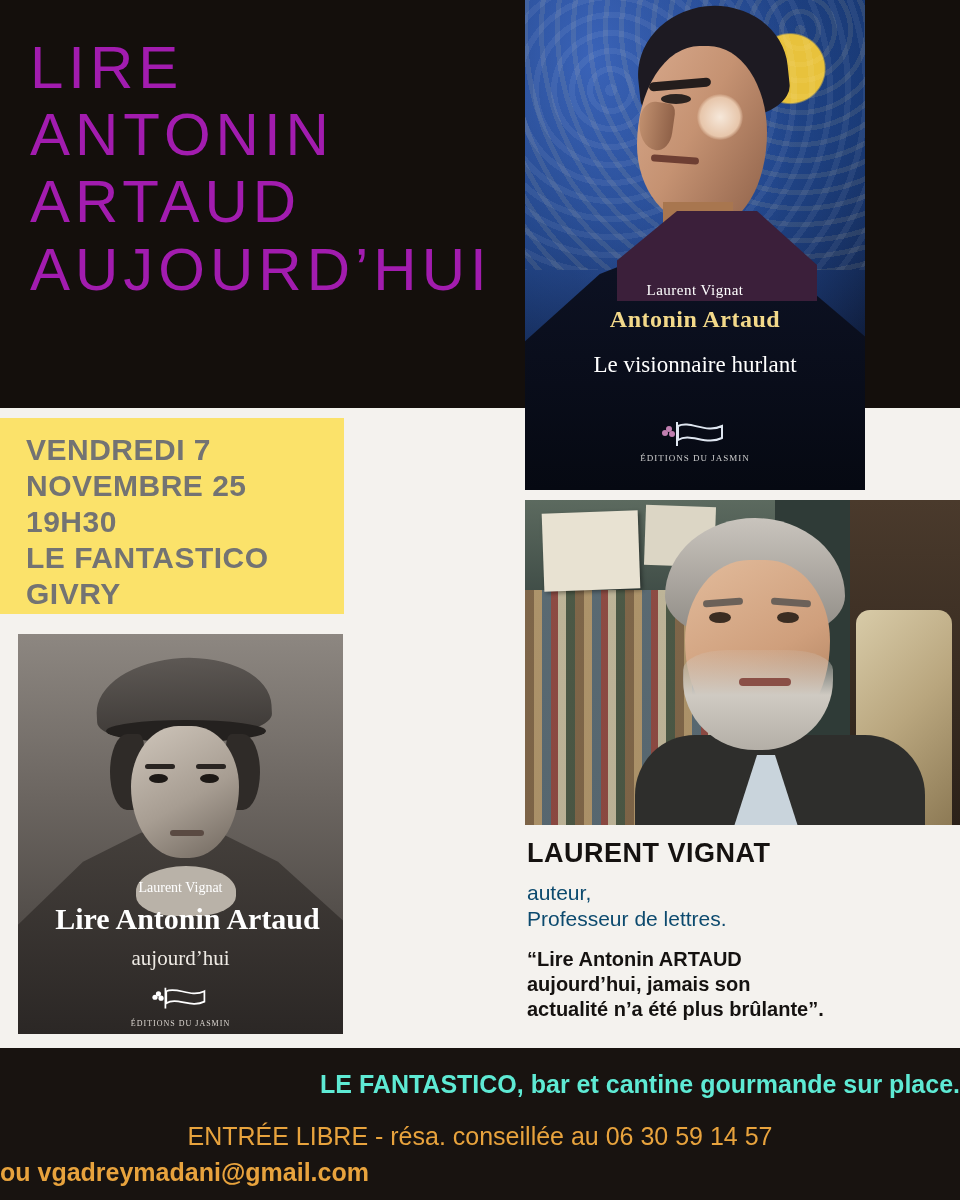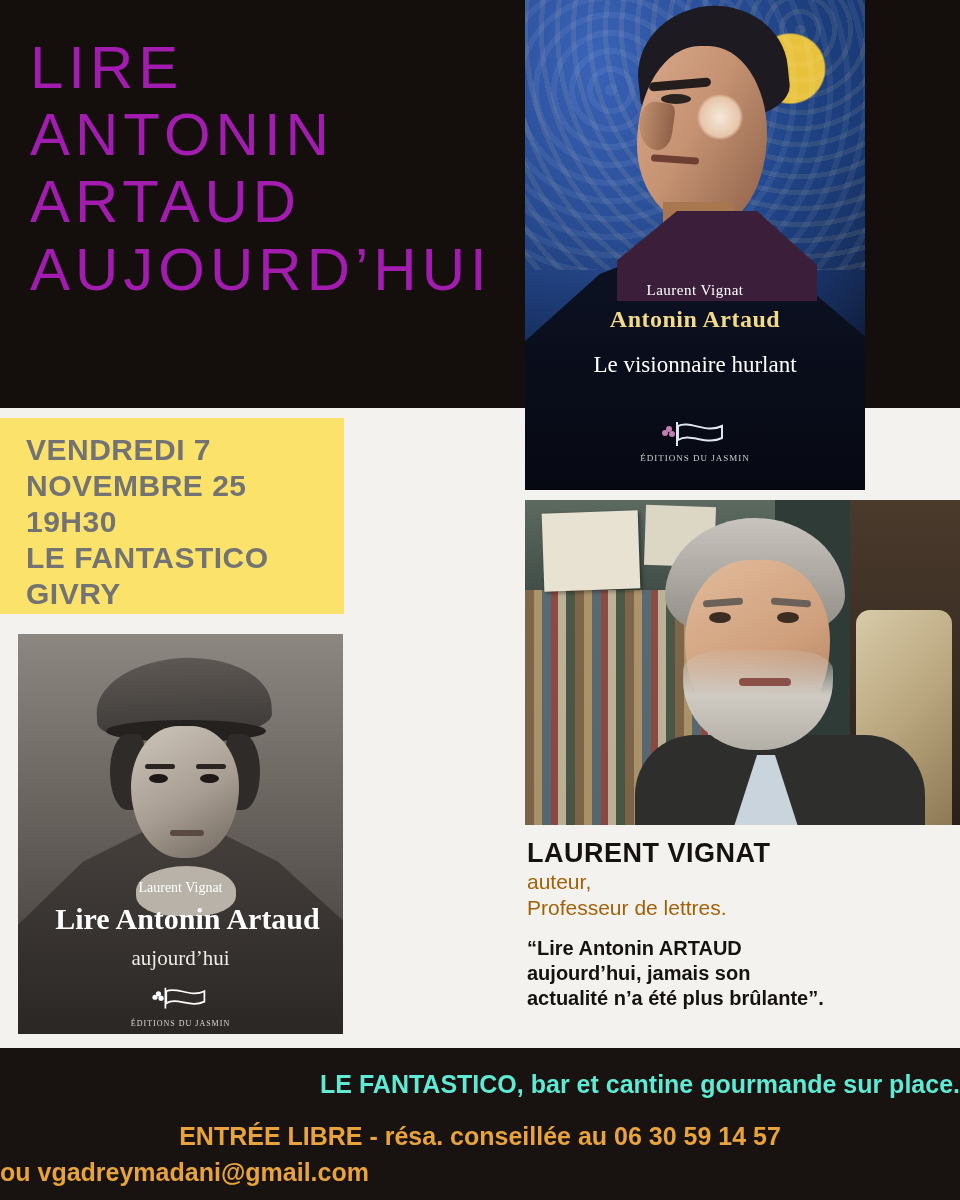--- a/index.html
+++ b/index.html
@@ -286,40 +286,40 @@
   }
 
   
   .author-block{
     position:absolute;left:527px;top:838px;width:420px;
   }
   .ab-name{
     font-size:27px;font-weight:bold;color:#151210;letter-spacing:.5px;
   }
   .ab-role{
-    font-size:21px;color:#a16207;line-height:1.22;margin-top:0;
+    font-size:21px;color:#0c4a6e;line-height:1.22;margin-top:11px;
     white-space:pre-line;
   }
   .ab-quote{
     margin-top:16px;font-size:20px;font-weight:bold;color:#151210;
     line-height:1.25;white-space:pre-line;
   }
 
   
   .bottom-band{
     position:absolute;left:0;bottom:0;width:960px;height:152px;
     background:#181310;
   }
   .bb-line1{
     position:absolute;left:0;right:0;top:22px;text-align:right;
     color:#5eead4;font-size:25px;font-weight:bold;
   }
   .bb-line2{
     position:absolute;left:0;right:0;top:74px;text-align:center;
-    color:#e8a33d;font-size:25px;font-weight:bold;
+    color:#e8a33d;font-size:25px;font-weight:normal;
   }
   .bb-line3{
     position:absolute;left:0;right:0;top:110px;text-align:left;
     color:#e8a33d;font-size:25px;font-weight:bold;
   }
 </style>
 </head>
 <body>
 
 <div class="poster">

